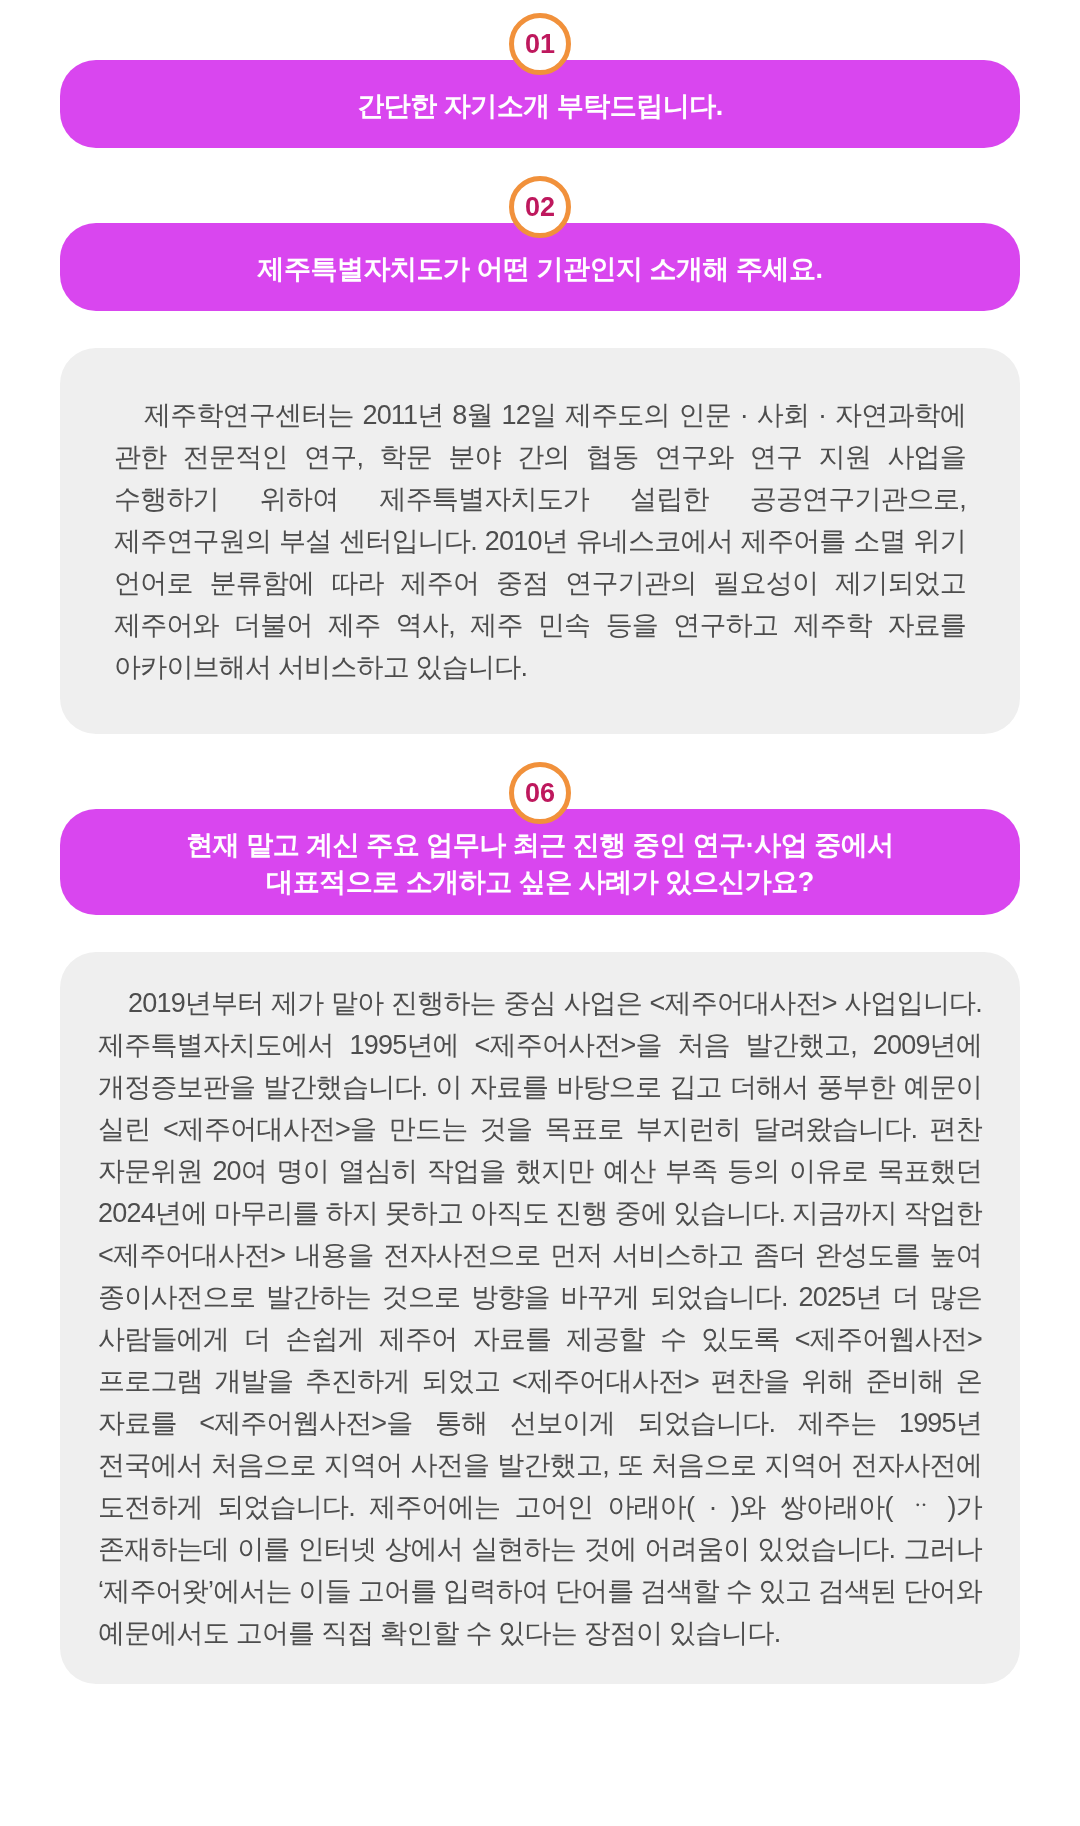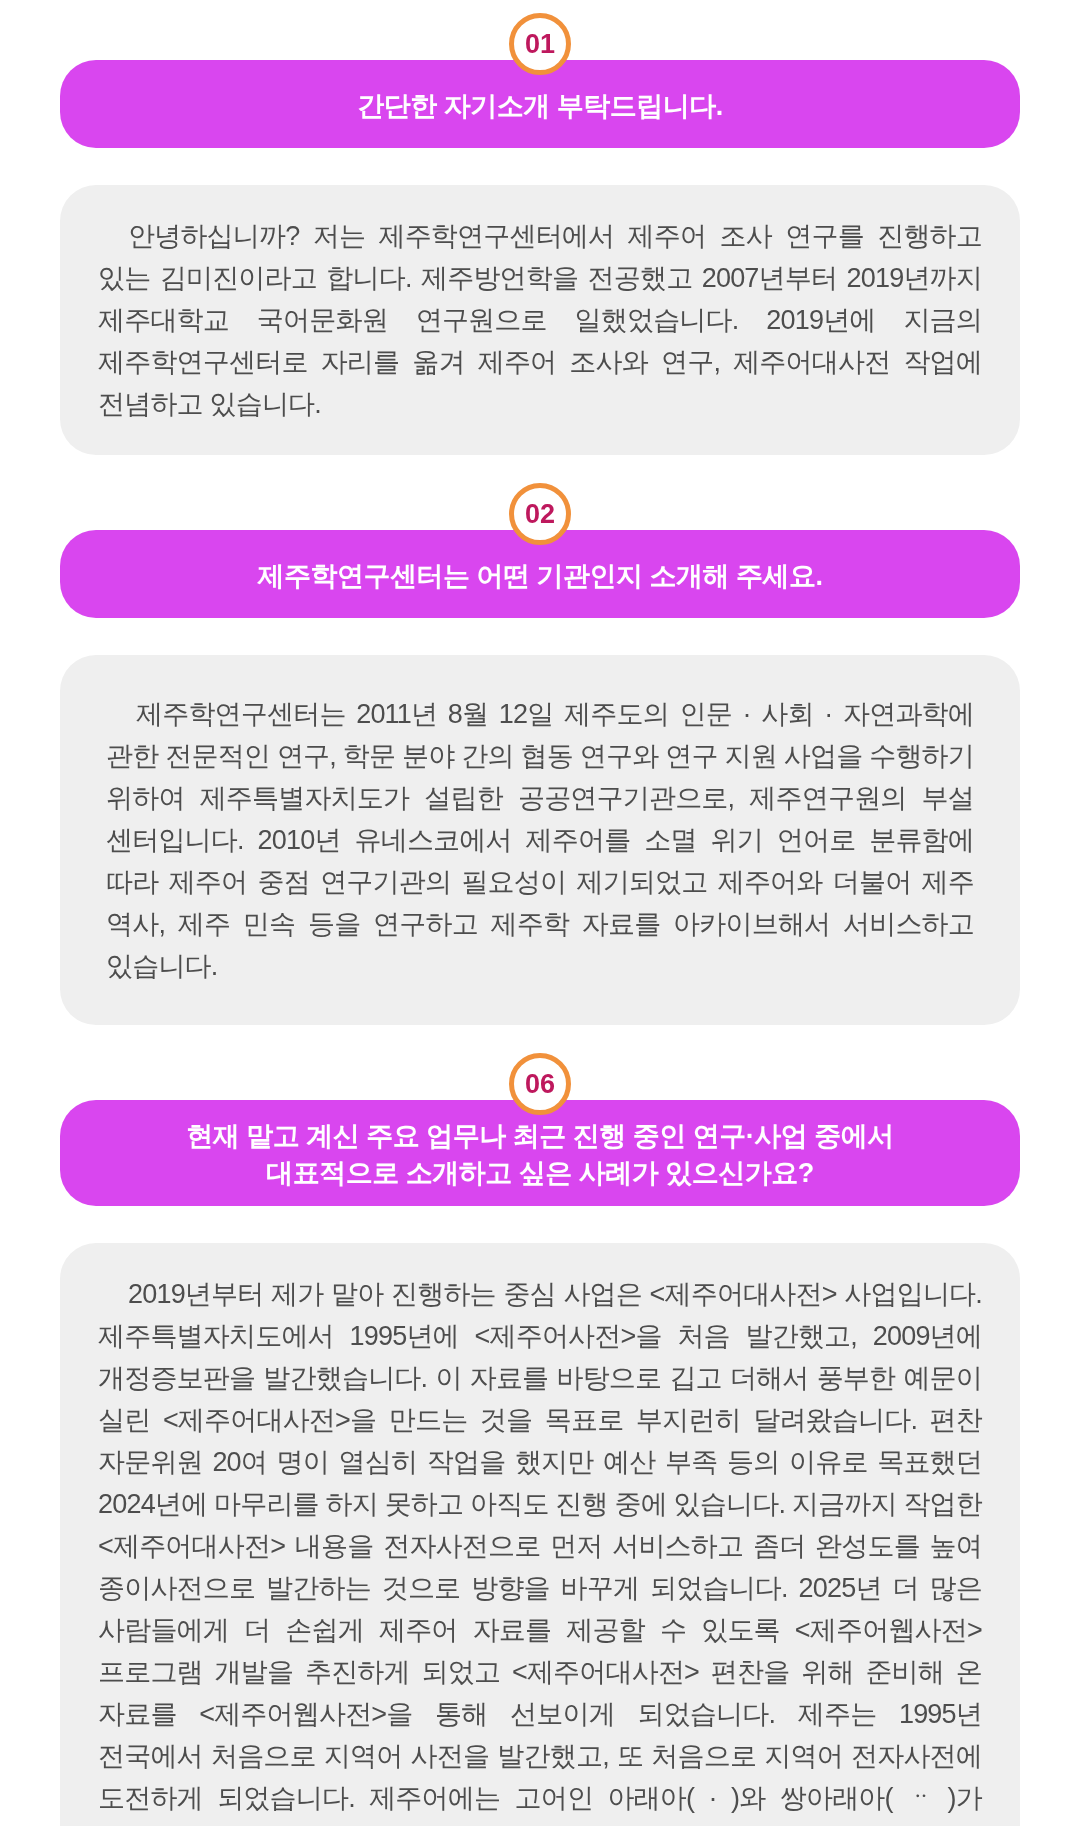--- a/index.html
+++ b/index.html
@@ -84,34 +84,31 @@
 
 <div class="page">
 
   <section class="qa-section">
     <div class="badge">
       <span>01</span>
     </div>
     <div class="q-bar">
       <div class="q-text">간단한 자기소개 부탁드립니다.</div>
     </div>
-    <div class="a-box">
-      <p class="a-text" style="margin:0;">안녕하십니까? 저는 제주학연구센터에서 제주어 조사 연구를 진행하고 있는 김미진이라고 합니다. 제주방언학을 전공했고 2007년부터 2019년까지 제주대학교 국어문화원 연구원으로 일했었습니다. 2019년에 지금의 제주학연구센터로 자리를 옮겨 제주어 조사와 연구, 제주어대사전 작업에 전념하고 있습니다.</p>
-    </div>
   </section>
 
   <section class="qa-section">
     <div class="badge">
       <span>02</span>
     </div>
     <div class="q-bar">
-      <div class="q-text">제주학연구센터는 어떤 기관인지 소개해 주세요.</div>
+      <div class="q-text">제주특별자치도가 어떤 기관인지 소개해 주세요.</div>
     </div>
     <div class="a-box">
-      <p class="a-text" style="margin:8px;">제주학연구센터는 2011년 8월 12일 제주도의 인문 · 사회 · 자연과학에 관한 전문적인 연구, 학문 분야 간의 협동 연구와 연구 지원 사업을 수행하기 위하여 제주특별자치도가 설립한 공공연구기관으로, 제주연구원의 부설 센터입니다. 2010년 유네스코에서 제주어를 소멸 위기 언어로 분류함에 따라 제주어 중점 연구기관의 필요성이 제기되었고 제주어와 더불어 제주 역사, 제주 민속 등을 연구하고 제주학 자료를 아카이브해서 서비스하고 있습니다.</p>
+      <p class="a-text" style="margin:16px;">제주학연구센터는 2011년 8월 12일 제주도의 인문 · 사회 · 자연과학에 관한 전문적인 연구, 학문 분야 간의 협동 연구와 연구 지원 사업을 수행하기 위하여 제주특별자치도가 설립한 공공연구기관으로, 제주연구원의 부설 센터입니다. 2010년 유네스코에서 제주어를 소멸 위기 언어로 분류함에 따라 제주어 중점 연구기관의 필요성이 제기되었고 제주어와 더불어 제주 역사, 제주 민속 등을 연구하고 제주학 자료를 아카이브해서 서비스하고 있습니다.</p>
     </div>
   </section>
 
   <section class="qa-section" style="margin-bottom:0;">
     <div class="badge">
       <span>06</span>
     </div>
     <div class="q-bar">
       <div class="q-text">현재 맡고 계신 주요 업무나 최근 진행 중인 연구·사업 중에서
 대표적으로 소개하고 싶은 사례가 있으신가요?</div>

